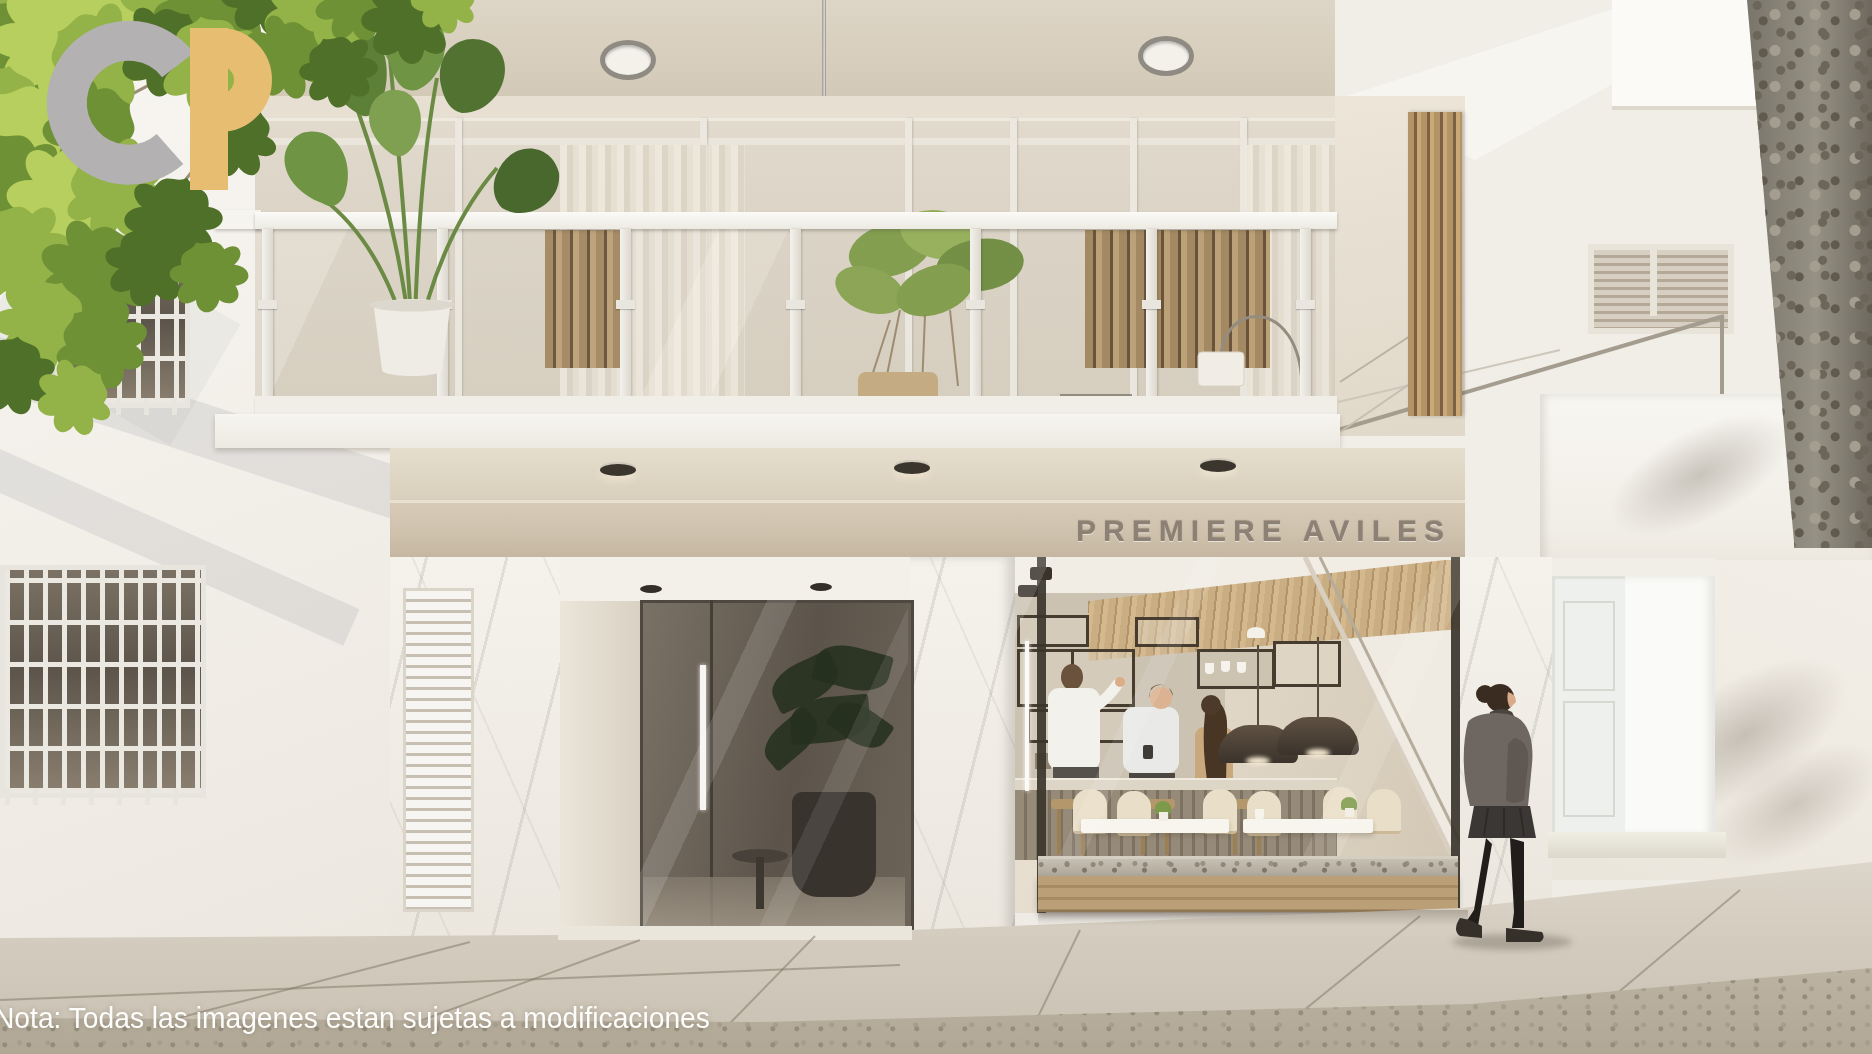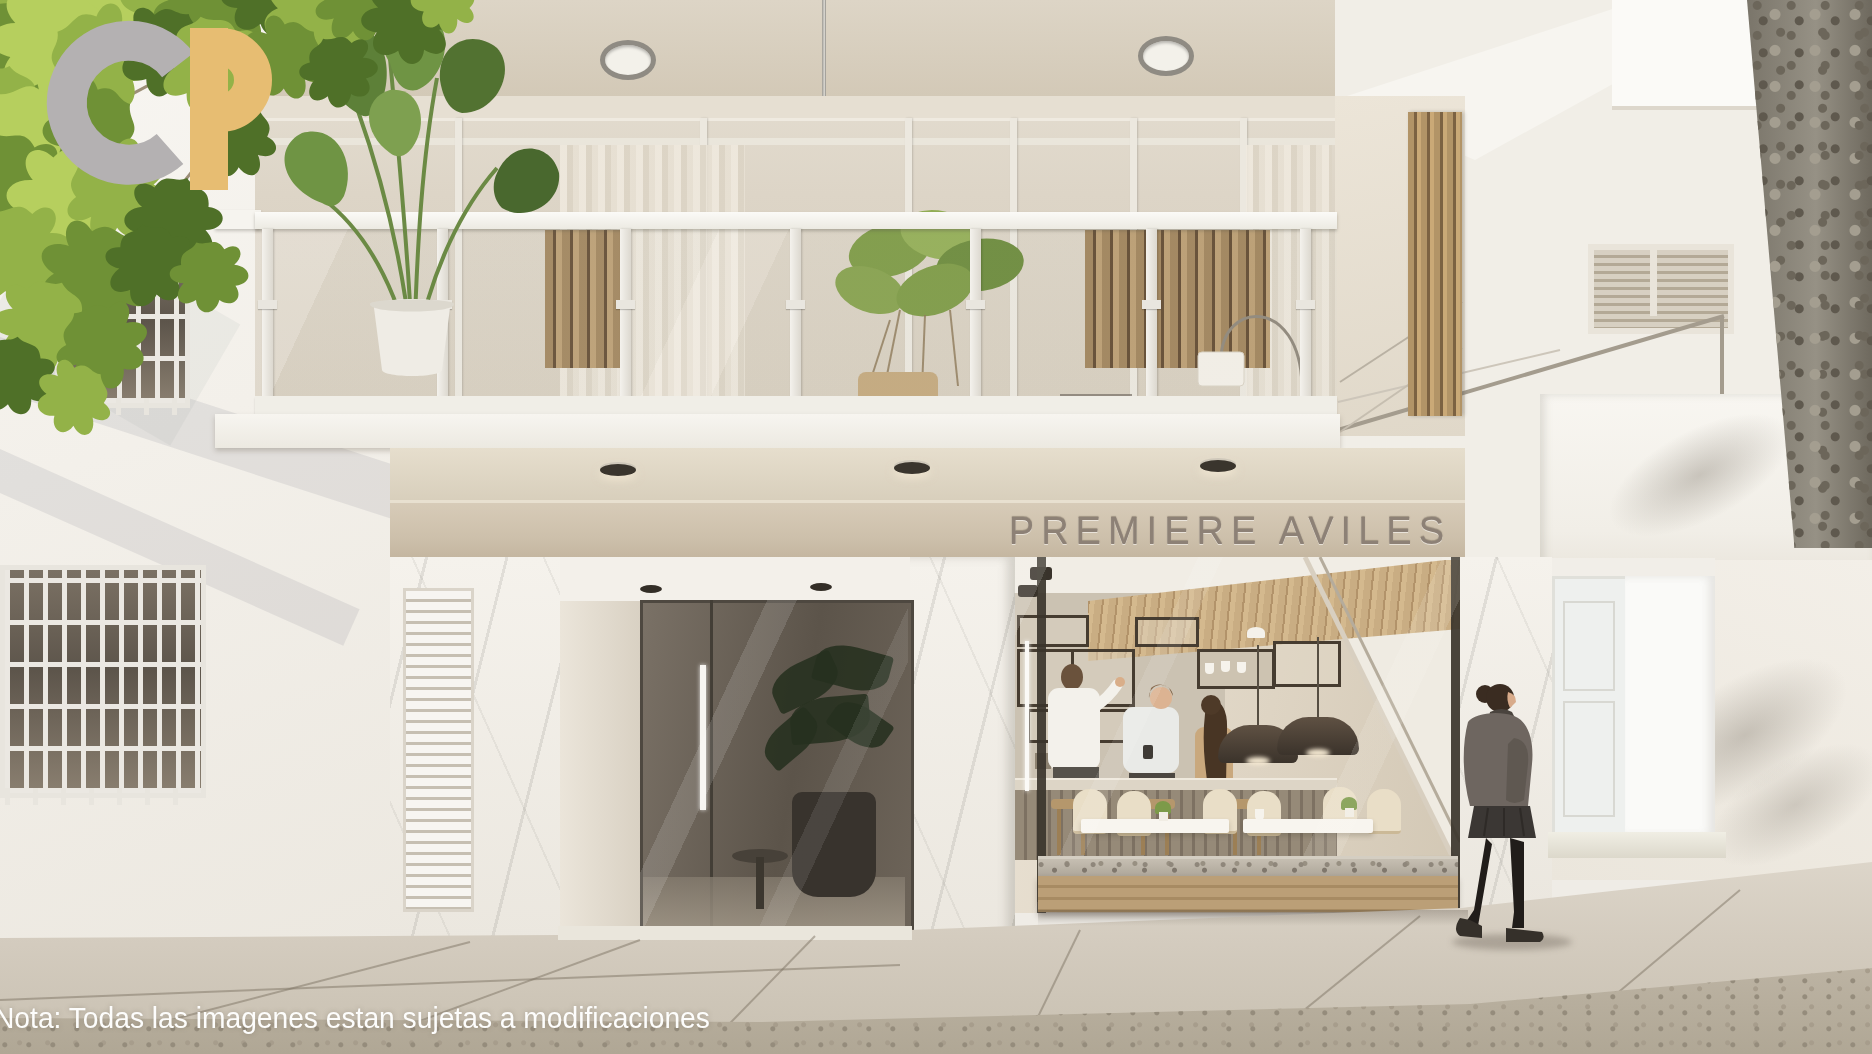--- a/index.html
+++ b/index.html
@@ -69,21 +69,21 @@
     box-shadow:0 3px 5px rgba(120,112,98,.35);}
   .soffit{left:390px;top:448px;width:1075px;height:52px;
     background:linear-gradient(180deg,#e6decd,#d8cfbc);}
   .soffit-light{width:36px;height:12px;border-radius:50%;background:#3a352d;
     box-shadow:0 -2px 0 #cfc8ba,0 4px 8px rgba(255,244,220,.5);}
   
   .band{left:390px;top:500px;width:1075px;height:57px;
     background:linear-gradient(180deg,#d7cbb8 0,#cdc0ab 60%,#c3b59f 100%);
     border-top:3px solid #e8e0d0;border-bottom:3px solid #a89c87;}
   .band-text{position:absolute;right:14px;top:50%;transform:translateY(-52%);
-    font-size:38px;letter-spacing:7px;color:#8d8176;font-weight:400;
+    font-size:30px;letter-spacing:7px;color:#8d8176;font-weight:700;
     text-shadow:0 -1px 1px rgba(95,85,72,.45),0 1px 0 rgba(255,255,255,.55);}
   
   .marble{background:
     repeating-linear-gradient(104deg,transparent 0 34px,rgba(120,118,112,.16) 34px 37px,transparent 37px 78px),
     repeating-linear-gradient(66deg,transparent 0 55px,rgba(140,138,130,.12) 55px 57px,transparent 57px 120px),
     linear-gradient(180deg,#f5f2ec,#ebe7df);}
   .louver{left:403px;top:588px;width:65px;height:318px;
     background:repeating-linear-gradient(180deg,#f7f5f1 0 8px,#c6bfb2 8px 11px);
     border:3px solid #dad4c9;}
   

